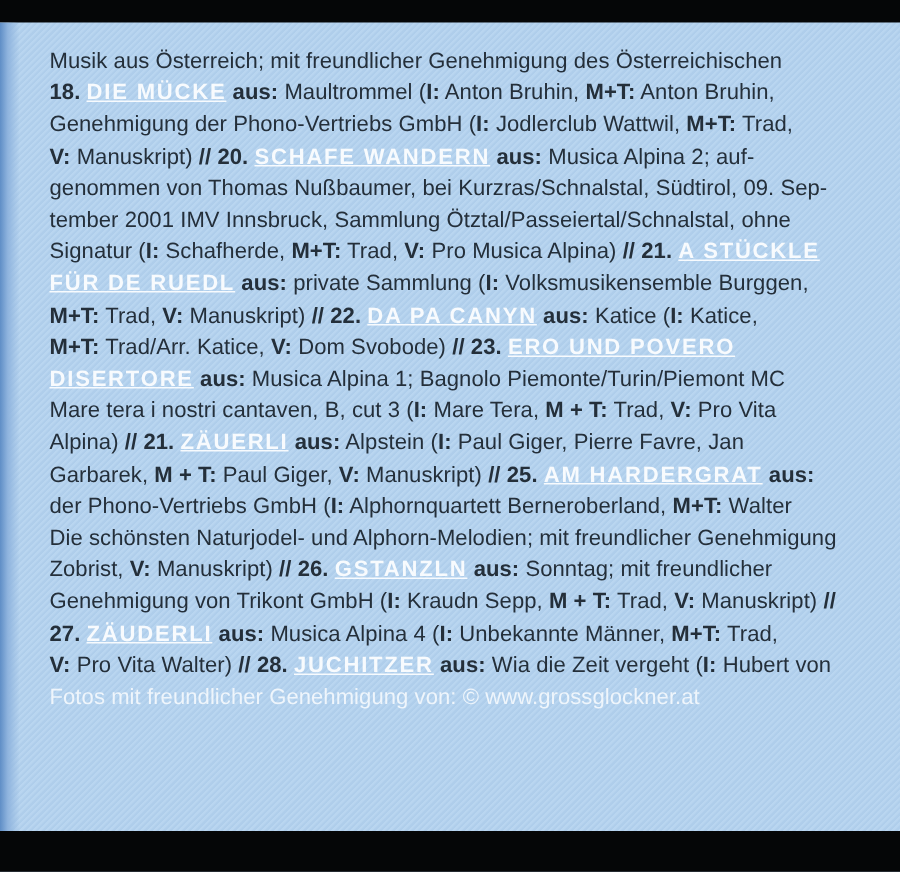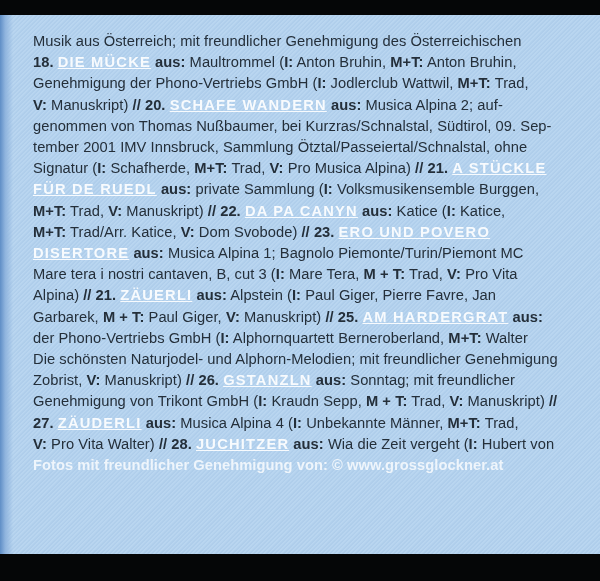--- a/index.html
+++ b/index.html
@@ -42,21 +42,21 @@
   .seg-n { font-weight: 400; }
   .seg-b { font-weight: 700; }
   .seg-w {
     font-weight: 700;
     color: var(--title, rgba(255,255,255,0.88));
     letter-spacing: 1.2px;
     text-decoration: underline;
   }
   .seg-f {
     color: var(--foot, rgba(255,255,255,0.78));
-    font-weight: 700;
+    font-weight: 400;
   }
 </style>
 </head>
 <body>
 
 <div class="frame">
   <div class="bar top"></div>
   <div class="page">
     <div class="edge-shadow"></div>
     <div class="content">

